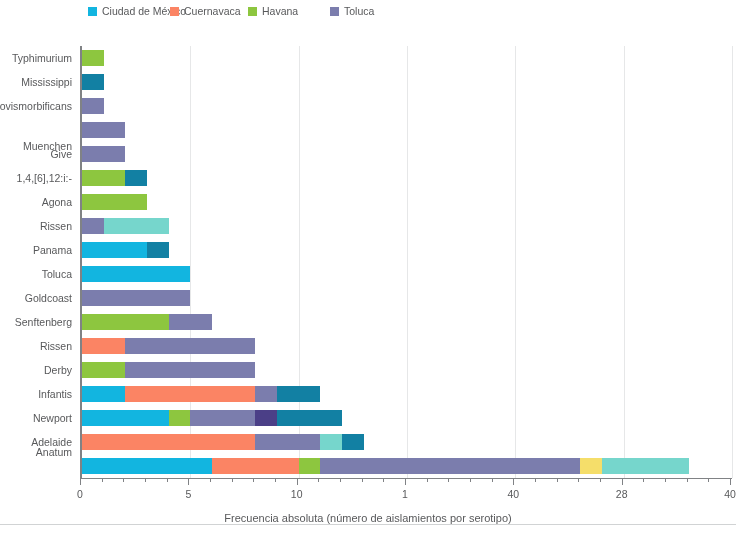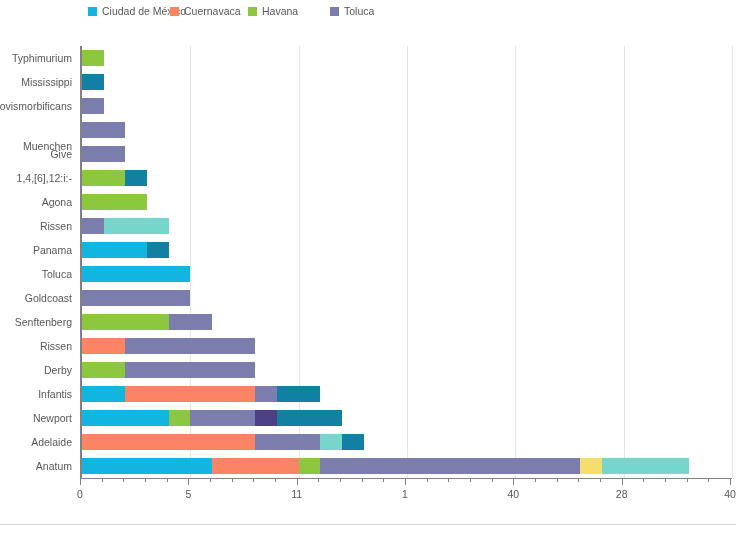--- a/index.html
+++ b/index.html
@@ -120,21 +120,21 @@
       <div class="y-label" style="top: 180px;">Rissen</div>
       <div class="y-label" style="top: 204px;">Panama</div>
       <div class="y-label" style="top: 228px;">Toluca</div>
       <div class="y-label" style="top: 252px;">Goldcoast</div>
       <div class="y-label" style="top: 276px;">Senftenberg</div>
       <div class="y-label" style="top: 300px;">Rissen</div>
       <div class="y-label" style="top: 324px;">Derby</div>
       <div class="y-label" style="top: 348px;">Infantis</div>
       <div class="y-label" style="top: 372px;">Newport</div>
       <div class="y-label" style="top: 396px;">Adelaide</div>
-      <div class="y-label" style="top: 420px; text-align: center;">Anatum</div>
+      <div class="y-label" style="top: 406px; text-align: center;">Anatum</div>
     </div>
   <div id="plot-area">
       <div class="gridline" style="left: 108.333px;"></div>
       <div class="gridline" style="left: 216.667px;"></div>
       <div class="gridline" style="left: 325px;"></div>
       <div class="gridline" style="left: 433.333px;"></div>
       <div class="gridline" style="left: 541.667px;"></div>
       <div class="gridline" style="left: 650px;"></div>
       <div class="bar-row" style="top: 4px;">
         <div class="seg" title="Puebla: 1" style="width: 21.6667px; background: rgb(141, 198, 63);"></div>
@@ -239,21 +239,22 @@
       <div class="tick minor" style="left: 498.333px;"></div>
       <div class="tick minor" style="left: 520px;"></div>
       <div class="tick major" style="left: 541.667px;"></div>
       <div class="tick minor" style="left: 563.333px;"></div>
       <div class="tick minor" style="left: 585px;"></div>
       <div class="tick minor" style="left: 606.667px;"></div>
       <div class="tick minor" style="left: 628.333px;"></div>
       <div class="tick major" style="left: 650px;"></div>
       <div class="xtick-label" style="left: 0px;">0</div>
       <div class="xtick-label" style="left: 108.333px;">5</div>
-      <div class="xtick-label" style="left: 216.667px;">11</div>
+      <div class="xtick-label" style="left: 216.667px;">10</div>
       <div class="xtick-label" style="left: 325px;">1</div>
       <div class="xtick-label" style="left: 433.333px;">40</div>
       <div class="xtick-label" style="left: 541.667px;">28</div>
       <div class="xtick-label" style="left: 650px;">40</div>
     </div>
+  <div id="x-axis-title">Frecuencia absoluta (número de aislamientos por serotipo)</div>
 </div>
 
 <div id="footer-rule"></div>
 
 </body></html>

